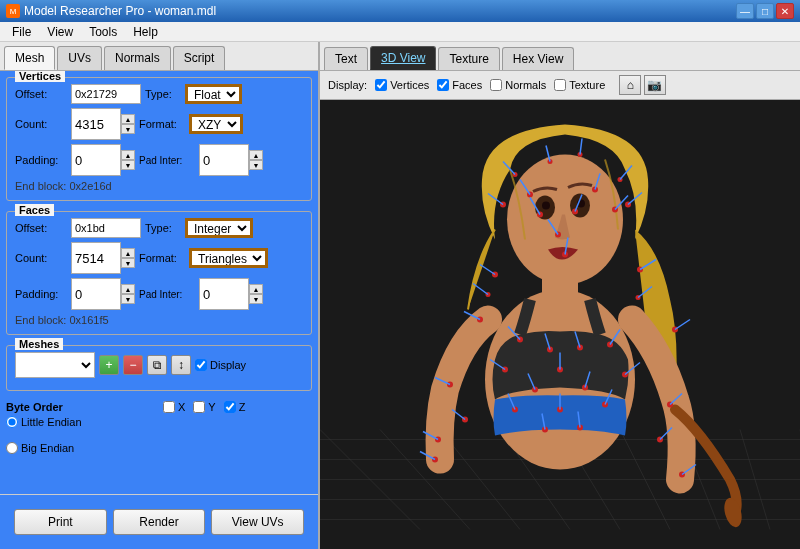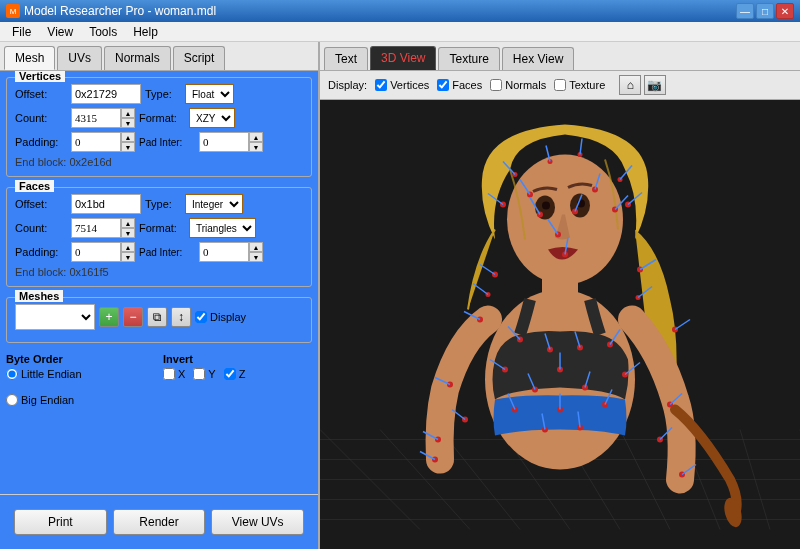--- a/index.html
+++ b/index.html
@@ -60,21 +60,21 @@
     .tab.active { background: #f5f5f5; border-bottom: 1px solid #f5f5f5; }
     .right-tab {
       padding: 4px 10px;
       font-size: 12px;
       cursor: pointer;
       background: #d8d8d8;
       border: 1px solid #999;
       border-bottom: none;
       border-radius: 3px 3px 0 0;
     }
-    .right-tab.active { background: #2a2a2a; color: #ef4444; border-color: #555; border-bottom: 1px solid #2a2a2a; }
+    .right-tab.active { background: #2a2a2a; color: #7dd3fc; border-color: #555; border-bottom: 1px solid #2a2a2a; text-decoration: underline; }
 
     
     .panel-content { padding: 6px; flex: 1; overflow-y: auto; }
 
     
     .group-box {
       border: 1px solid #aaa;
       border-radius: 3px;
       margin-bottom: 10px;
       padding: 6px 8px 8px 8px;
@@ -96,34 +96,33 @@
     .form-input {
       width: 70px;
       height: 20px;
       border: 1px solid #aaa;
       background: white;
       padding: 1px 3px;
       font-size: 11px;
     }
     .form-select {
       height: 20px;
-      border: 1px solid #a16207;
+      border: 3px solid #a16207;
       background: white;
-      font-size: 10px;
+      font-size: 12px;
       padding: 0 2px;
     }
     .spin-input-wrap { display: flex; align-items: center; }
     .spin-input {
       width: 50px;
-      height: 20px;
+      height: 32px;
       border: 1px solid #aaa;
       background: white;
       padding: 1px 3px;
-      font-size: 11px;
-      font-family: Liberation Serif, serif;
+      font-size: 13px;
     }
     .spin-btns { display: flex; flex-direction: column; }
     .spin-btn { width: 14px; height: 10px; border: 1px solid #aaa; background: #e8e8e8; cursor: pointer; font-size: 7px; display: flex; align-items: center; justify-content: center; line-height: 1; }
     .end-block { font-size: 11px; color: #333; margin-top: 3px; }
 
     
     .meshes-row { display: flex; align-items: center; gap: 4px; margin-bottom: 4px; }
     .mesh-select { height: 22px; border: 1px solid #aaa; background: white; font-size: 11px; padding: 12px 4px; width: 80px; }
     .icon-btn {
       width: 20px; height: 20px;
@@ -342,21 +341,20 @@
           <label class="radio-label">
             <input type="radio" name="byteorder" checked="" style="">
             <span>Little Endian</span>
           </label>
           <label class="radio-label" style="margin-top:14px">
             <input type="radio" name="byteorder" style="">
             <span>Big Endian</span>
           </label>
         </div>
         <div class="right-lower">
-          <div style="font-size:11px; font-weight:bold; margin-bottom:3px">Invert</div>
           <div style="display:flex; gap:8px; align-items:center">
             <label class="checkbox-label">
               <input type="checkbox" style="">
               <span>X</span>
             </label>
             <label class="checkbox-label">
               <input type="checkbox" style="">
               <span>Y</span>
             </label>
             <label class="checkbox-label">

